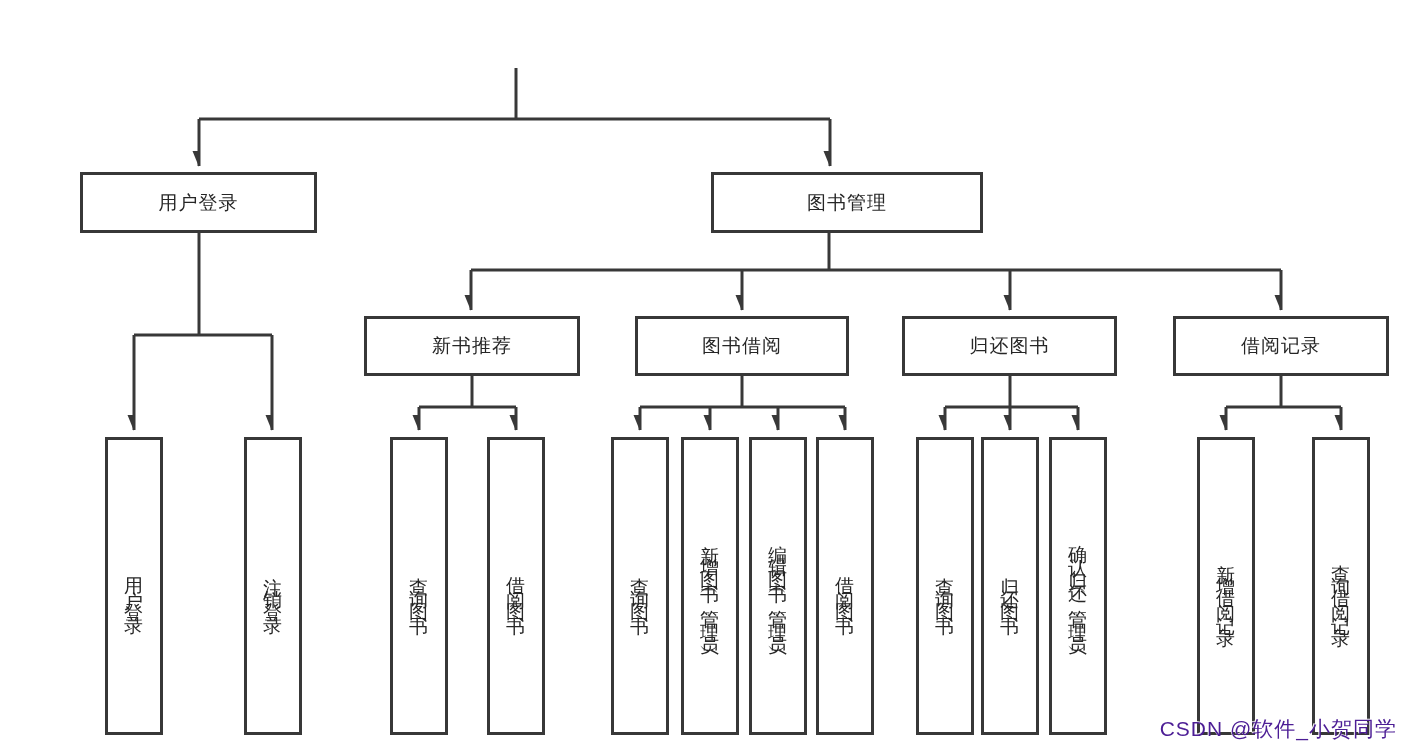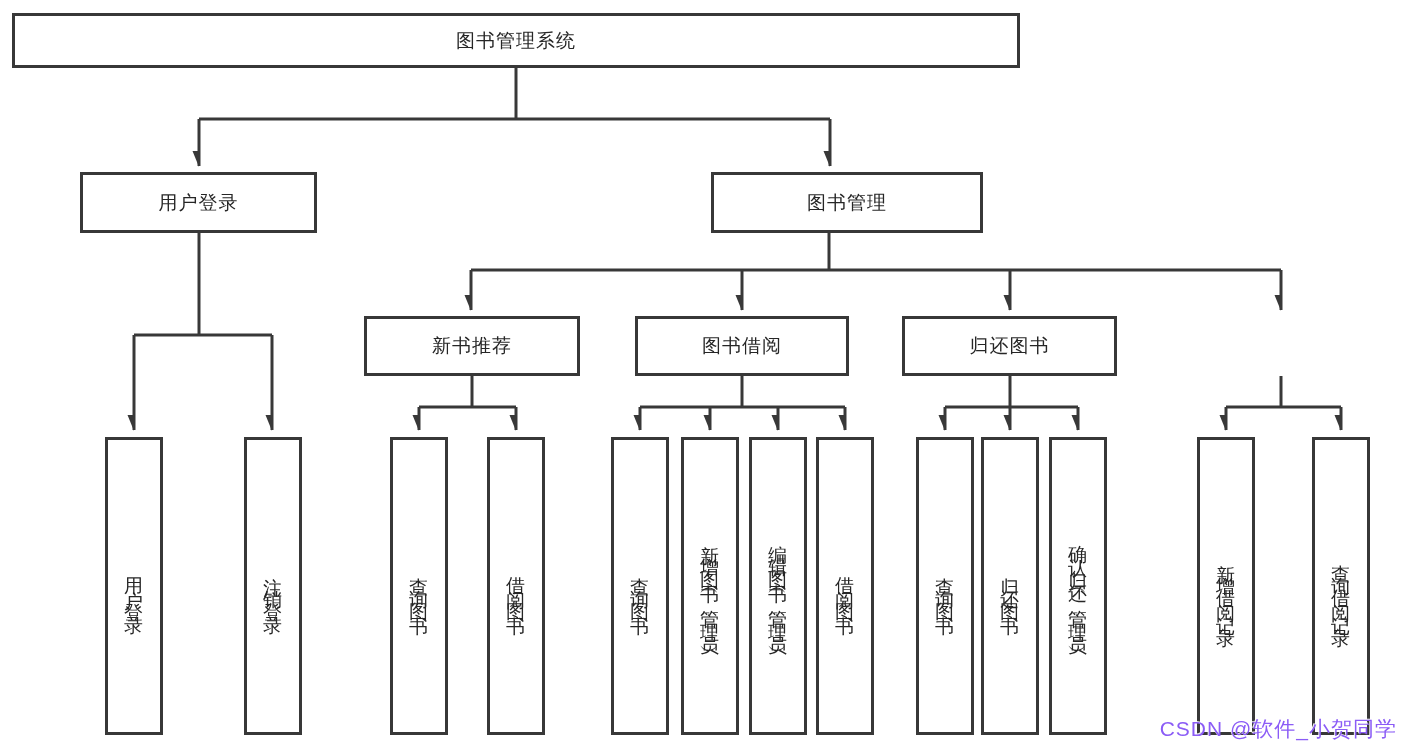--- a/index.html
+++ b/index.html
@@ -14,21 +14,21 @@
     align-items:center;justify-content:center;z-index:2;text-align:center;
   }
   .h{font-size:19px;letter-spacing:1px;}
   .v{
     writing-mode:vertical-rl;text-orientation:mixed;
     font-size:19px;letter-spacing:13px;line-height:1;
     padding-top:4px;
   }
   .watermark{
     position:absolute;right:8px;bottom:4px;z-index:5;
-    font-size:21px;color:#8b5cf6;letter-spacing:1px;
+    font-size:21px;color:#4c1d95;letter-spacing:1px;
     text-shadow:-1px -1px 0 rgba(255,255,255,0.9);
   }
 </style>
 </head>
 <body>
 
 <div class="stage">
 
   <svg class="connectors" viewBox="0 0 1405 747" xmlns="http://www.w3.org/2000/svg">
     <defs>
@@ -73,39 +73,39 @@
       <path d="M1010 407 V430" marker-end="url(#arrow)"></path>
       <path d="M1078 407 V430" marker-end="url(#arrow)"></path>
 
       <path d="M1281 376 V407"></path>
       <path d="M1226 407 H1341"></path>
       <path d="M1226 407 V430" marker-end="url(#arrow)"></path>
       <path d="M1341 407 V430" marker-end="url(#arrow)"></path>
     </g>
   </svg>
 
-  <div class="box h" style="left:12px;top:13px;width:1008px;height:55px">
-    <span>图书管理系统</span>
-  </div>
 
   <div class="box h" style="left:80px;top:172px;width:237px;height:61px">
     <span>用户登录</span>
   </div>
   <div class="box h" style="left:711px;top:172px;width:272px;height:61px">
     <span>图书管理</span>
   </div>
 
   <div class="box h" style="left:364px;top:316px;width:216px;height:60px">
     <span>新书推荐</span>
   </div>
   <div class="box h" style="left:635px;top:316px;width:214px;height:60px">
     <span>图书借阅</span>
   </div>
   <div class="box h" style="left:902px;top:316px;width:215px;height:60px">
     <span>归还图书</span>
+  </div>
+  <div class="box h" style="left:1173px;top:316px;width:216px;height:60px">
+    <span>借阅记录</span>
   </div>
 
   <div class="box v" style="left:105px;top:437px;width:58px;height:298px">
     <span>用户登录</span>
   </div>
   <div class="box v" style="left:244px;top:437px;width:58px;height:298px">
     <span>注销登录</span>
   </div>
 
   <div class="box v" style="left:390px;top:437px;width:58px;height:298px">

